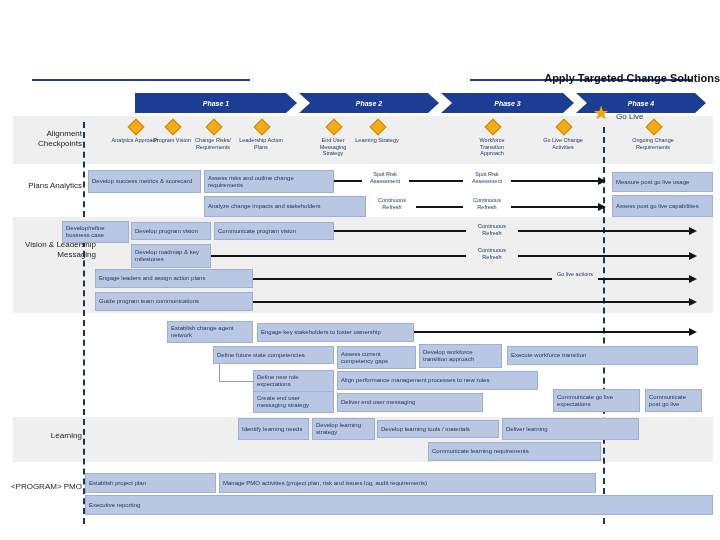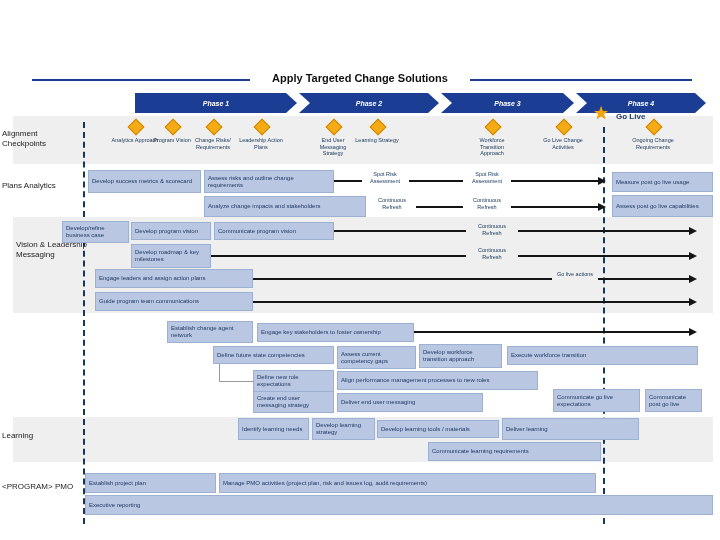--- a/index.html
+++ b/index.html
@@ -3,31 +3,31 @@
 <meta charset="utf-8">
 <style>
   html,body{margin:0;padding:0;background:#fff;}
   #slide{
     position:relative;width:720px;height:540px;background:#ffffff;
     font-family:"Liberation Sans","DejaVu Sans",sans-serif;overflow:hidden;
   }
   .band{position:absolute;left:13px;width:700px;background:#efefef;z-index:0;}
   .vdash{position:absolute;width:0;border-left:2px dashed #17365d;z-index:1;}
   .title{position:absolute;left:32px;top:40px;font-size:12px;font-weight:bold;color:#1f1f1f;}
-  .subtitle{position:absolute;left:0;top:72px;width:720px;text-align:center;font-size:11px;font-weight:bold;color:#111;}
+  .subtitle{position:absolute;left:0;top:72px;width:720px;text-align:right;font-size:11px;font-weight:bold;color:#111;}
   .hrule{position:absolute;top:79px;height:2px;background:#1c3d94;}
   .chev{position:absolute;top:93px;height:20px;background:#1c3d94;display:flex;align-items:center;justify-content:center;z-index:1;}
   .chev-first{clip-path:polygon(0 0,calc(100% - 11px) 0,100% 50%,calc(100% - 11px) 100%,0 100%);}
   .chev-next{clip-path:polygon(0 0,calc(100% - 11px) 0,100% 50%,calc(100% - 11px) 100%,0 100%,11px 50%);}
   .chev span{color:#fff;font-size:7px;font-weight:bold;font-style:italic;}
   .star{position:absolute;left:593px;top:104px;font-size:18px;color:#f2a50c;text-shadow:0 0 1px #c07d00;z-index:2;line-height:1;}
-  .golive{position:absolute;left:616px;top:112px;font-size:8px;font-weight:bold;color:#17365d;z-index:2;}
+  .golive{position:absolute;left:616px;top:112px;font-size:8px;font-weight:normal;color:#17365d;z-index:2;}
   .diamond{position:absolute;width:10px;height:10px;background:#f5ab15;border:1px solid #cc8500;transform:rotate(45deg);z-index:2;}
   .cp-label{position:absolute;font-size:5.5px;line-height:1.2;color:#17365d;text-align:center;z-index:2;}
-  .lane-label{position:absolute;font-size:8px;line-height:1.25;color:#222;text-align:left;z-index:2;}
+  .lane-label{position:absolute;font-size:8px;line-height:1.25;color:#222;text-align:right;z-index:2;}
   .task{position:absolute;background:#b9c7e2;border:1px solid #9cb0d2;box-sizing:border-box;
         display:flex;align-items:center;padding:1px 3px;font-size:6px;line-height:1.15;color:#1f3864;z-index:3;}
   .ann{position:absolute;font-size:5.5px;line-height:1.2;color:#17365d;text-align:center;z-index:3;}
   .cline{position:absolute;height:0;border-top:2px solid #141414;z-index:2;}
   .arrow{position:absolute;height:0;border-top:2px solid #141414;z-index:2;}
   .arrow::after{content:'';position:absolute;right:-2px;top:-5px;width:0;height:0;
         border-left:8px solid #141414;border-top:4px solid transparent;border-bottom:4px solid transparent;}
   .elbow{position:absolute;border-left:1px solid #9a9a9a;border-bottom:1px solid #9a9a9a;z-index:2;}
 </style>
 </head>

